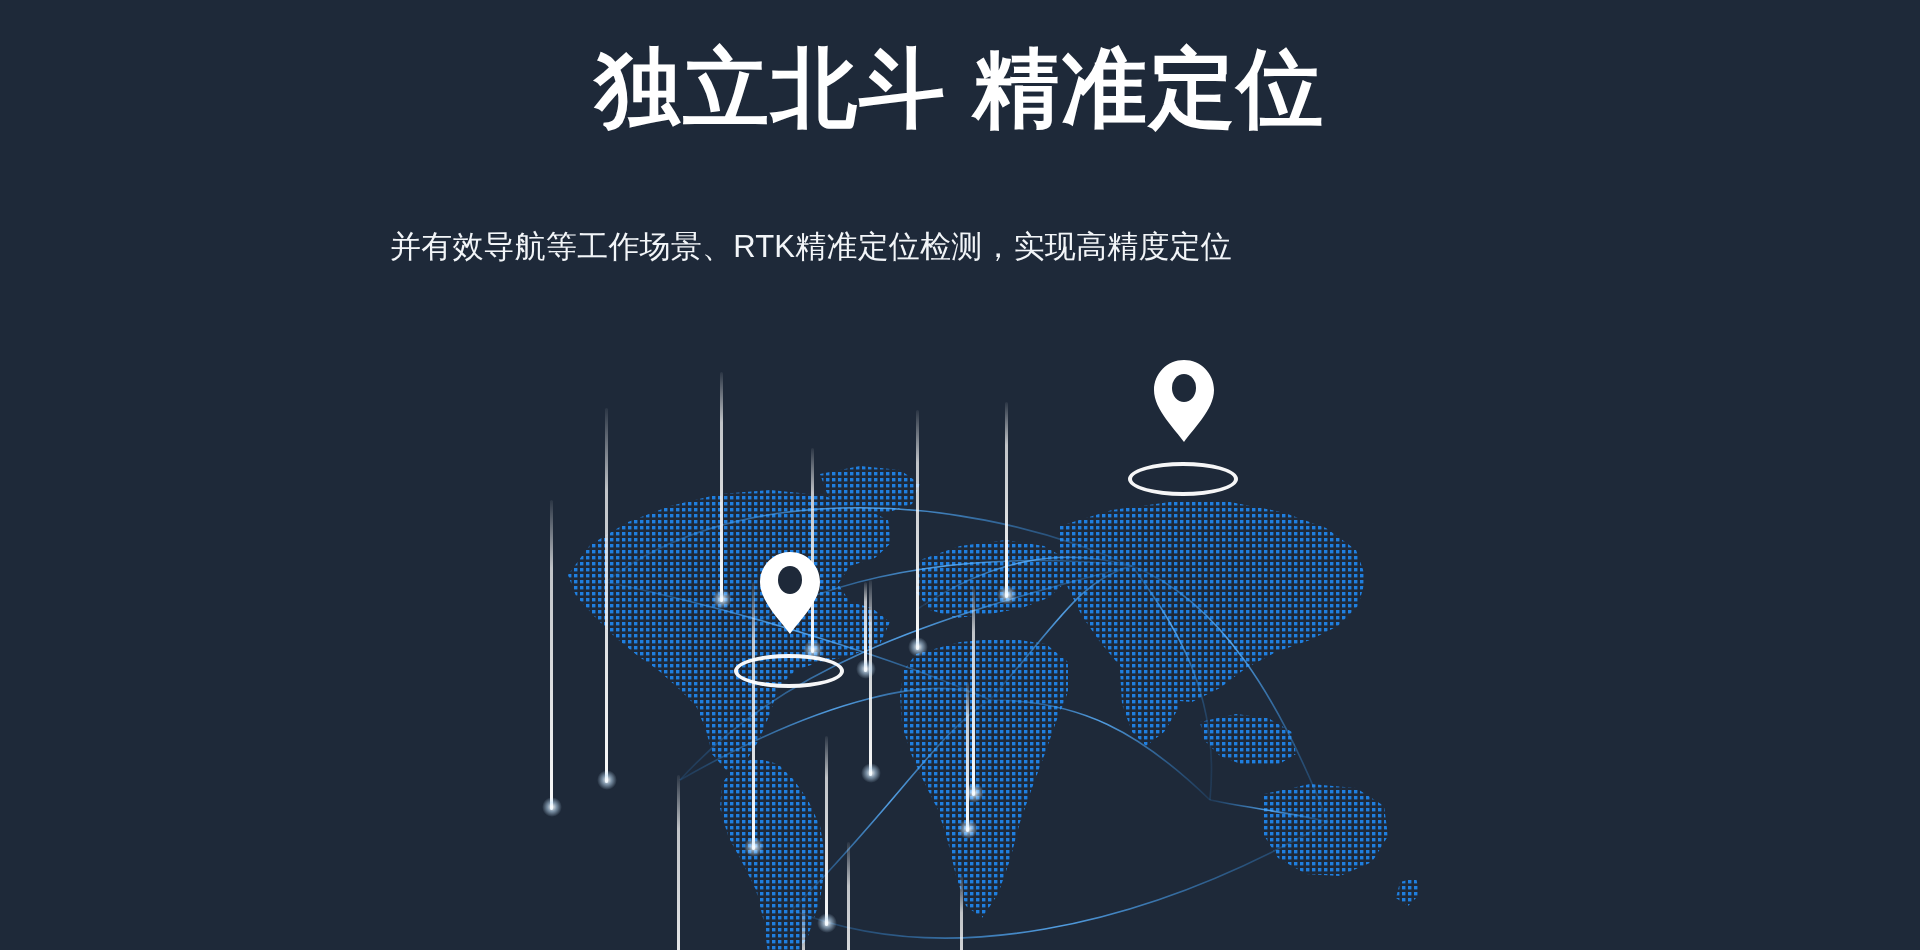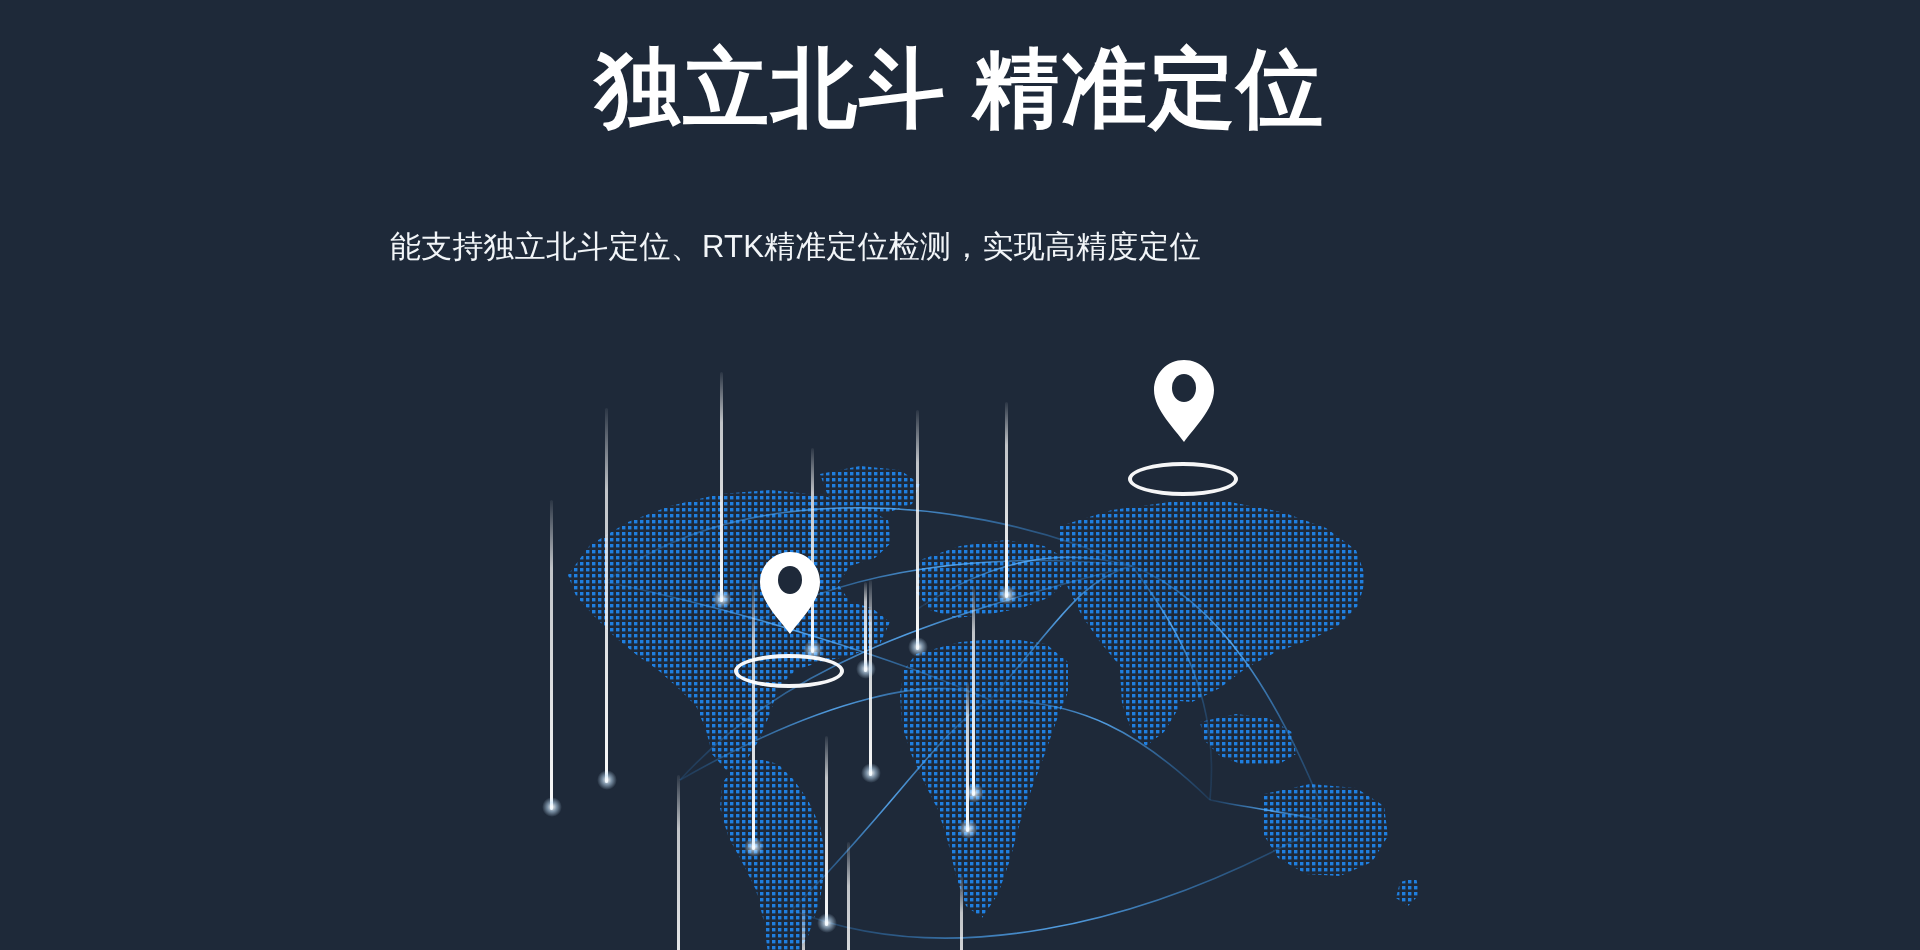--- a/index.html
+++ b/index.html
@@ -81,21 +81,21 @@
   }
 </style>
 </head>
 <body style="background: rgb(30, 41, 57);">
 
 <div id="banner" style="background: rgb(30, 41, 57);">
 
   <h1 class="headline" style="color: rgb(255, 255, 255);">独立北斗 精准定位</h1>
 
   <div class="subtitle" style="color: rgb(242, 245, 248);">
-    <span class="line">能支持独立北斗定位、RTK精准定位检测，实现高精度定位</span>
+    <span class="line">并有效导航等工作场景、RTK精准定位检测，实现高精度定位</span>
   </div>
 
   <div id="map-stage">
 
     <svg id="map-svg" width="900" height="580" viewBox="0 0 900 580">
       <defs>
         <pattern id="dotgrid" width="6" height="6" patternUnits="userSpaceOnUse">
           <rect x="0" y="0" width="3.4" height="3.4" fill="#1f7fe0"></rect>
         </pattern>
         <linearGradient id="arcg" x1="0" y1="0" x2="1" y2="0">

